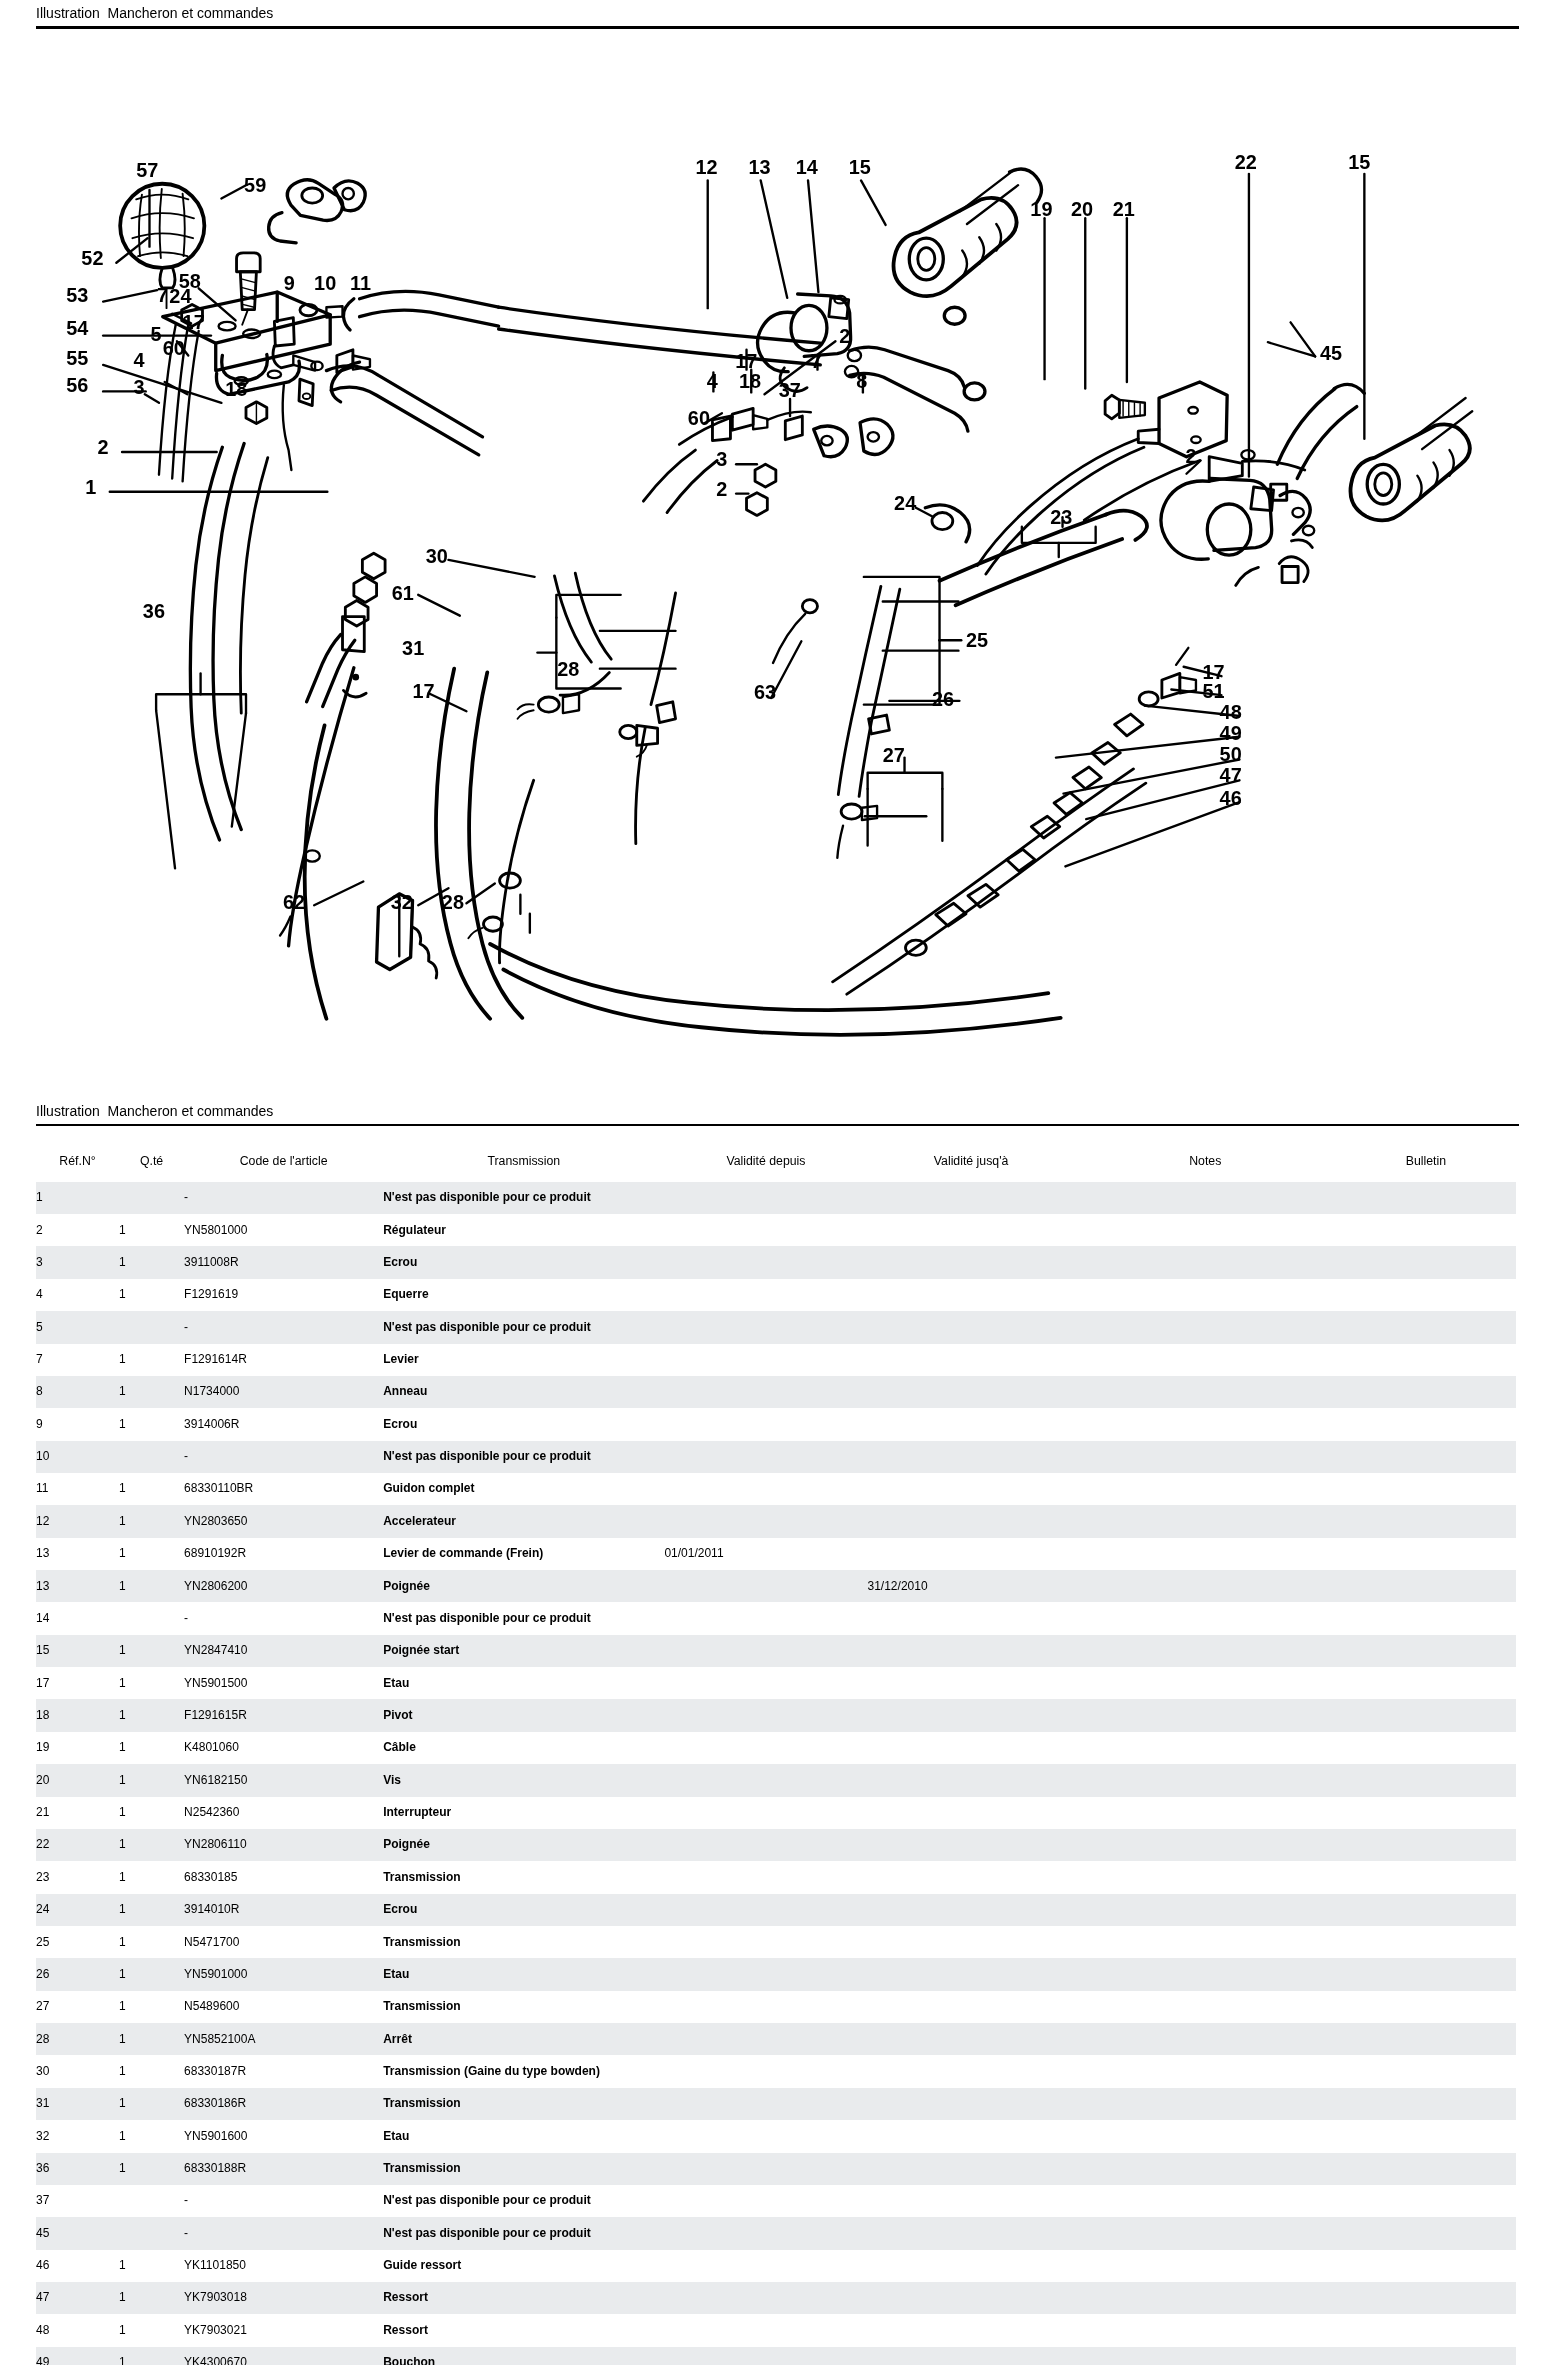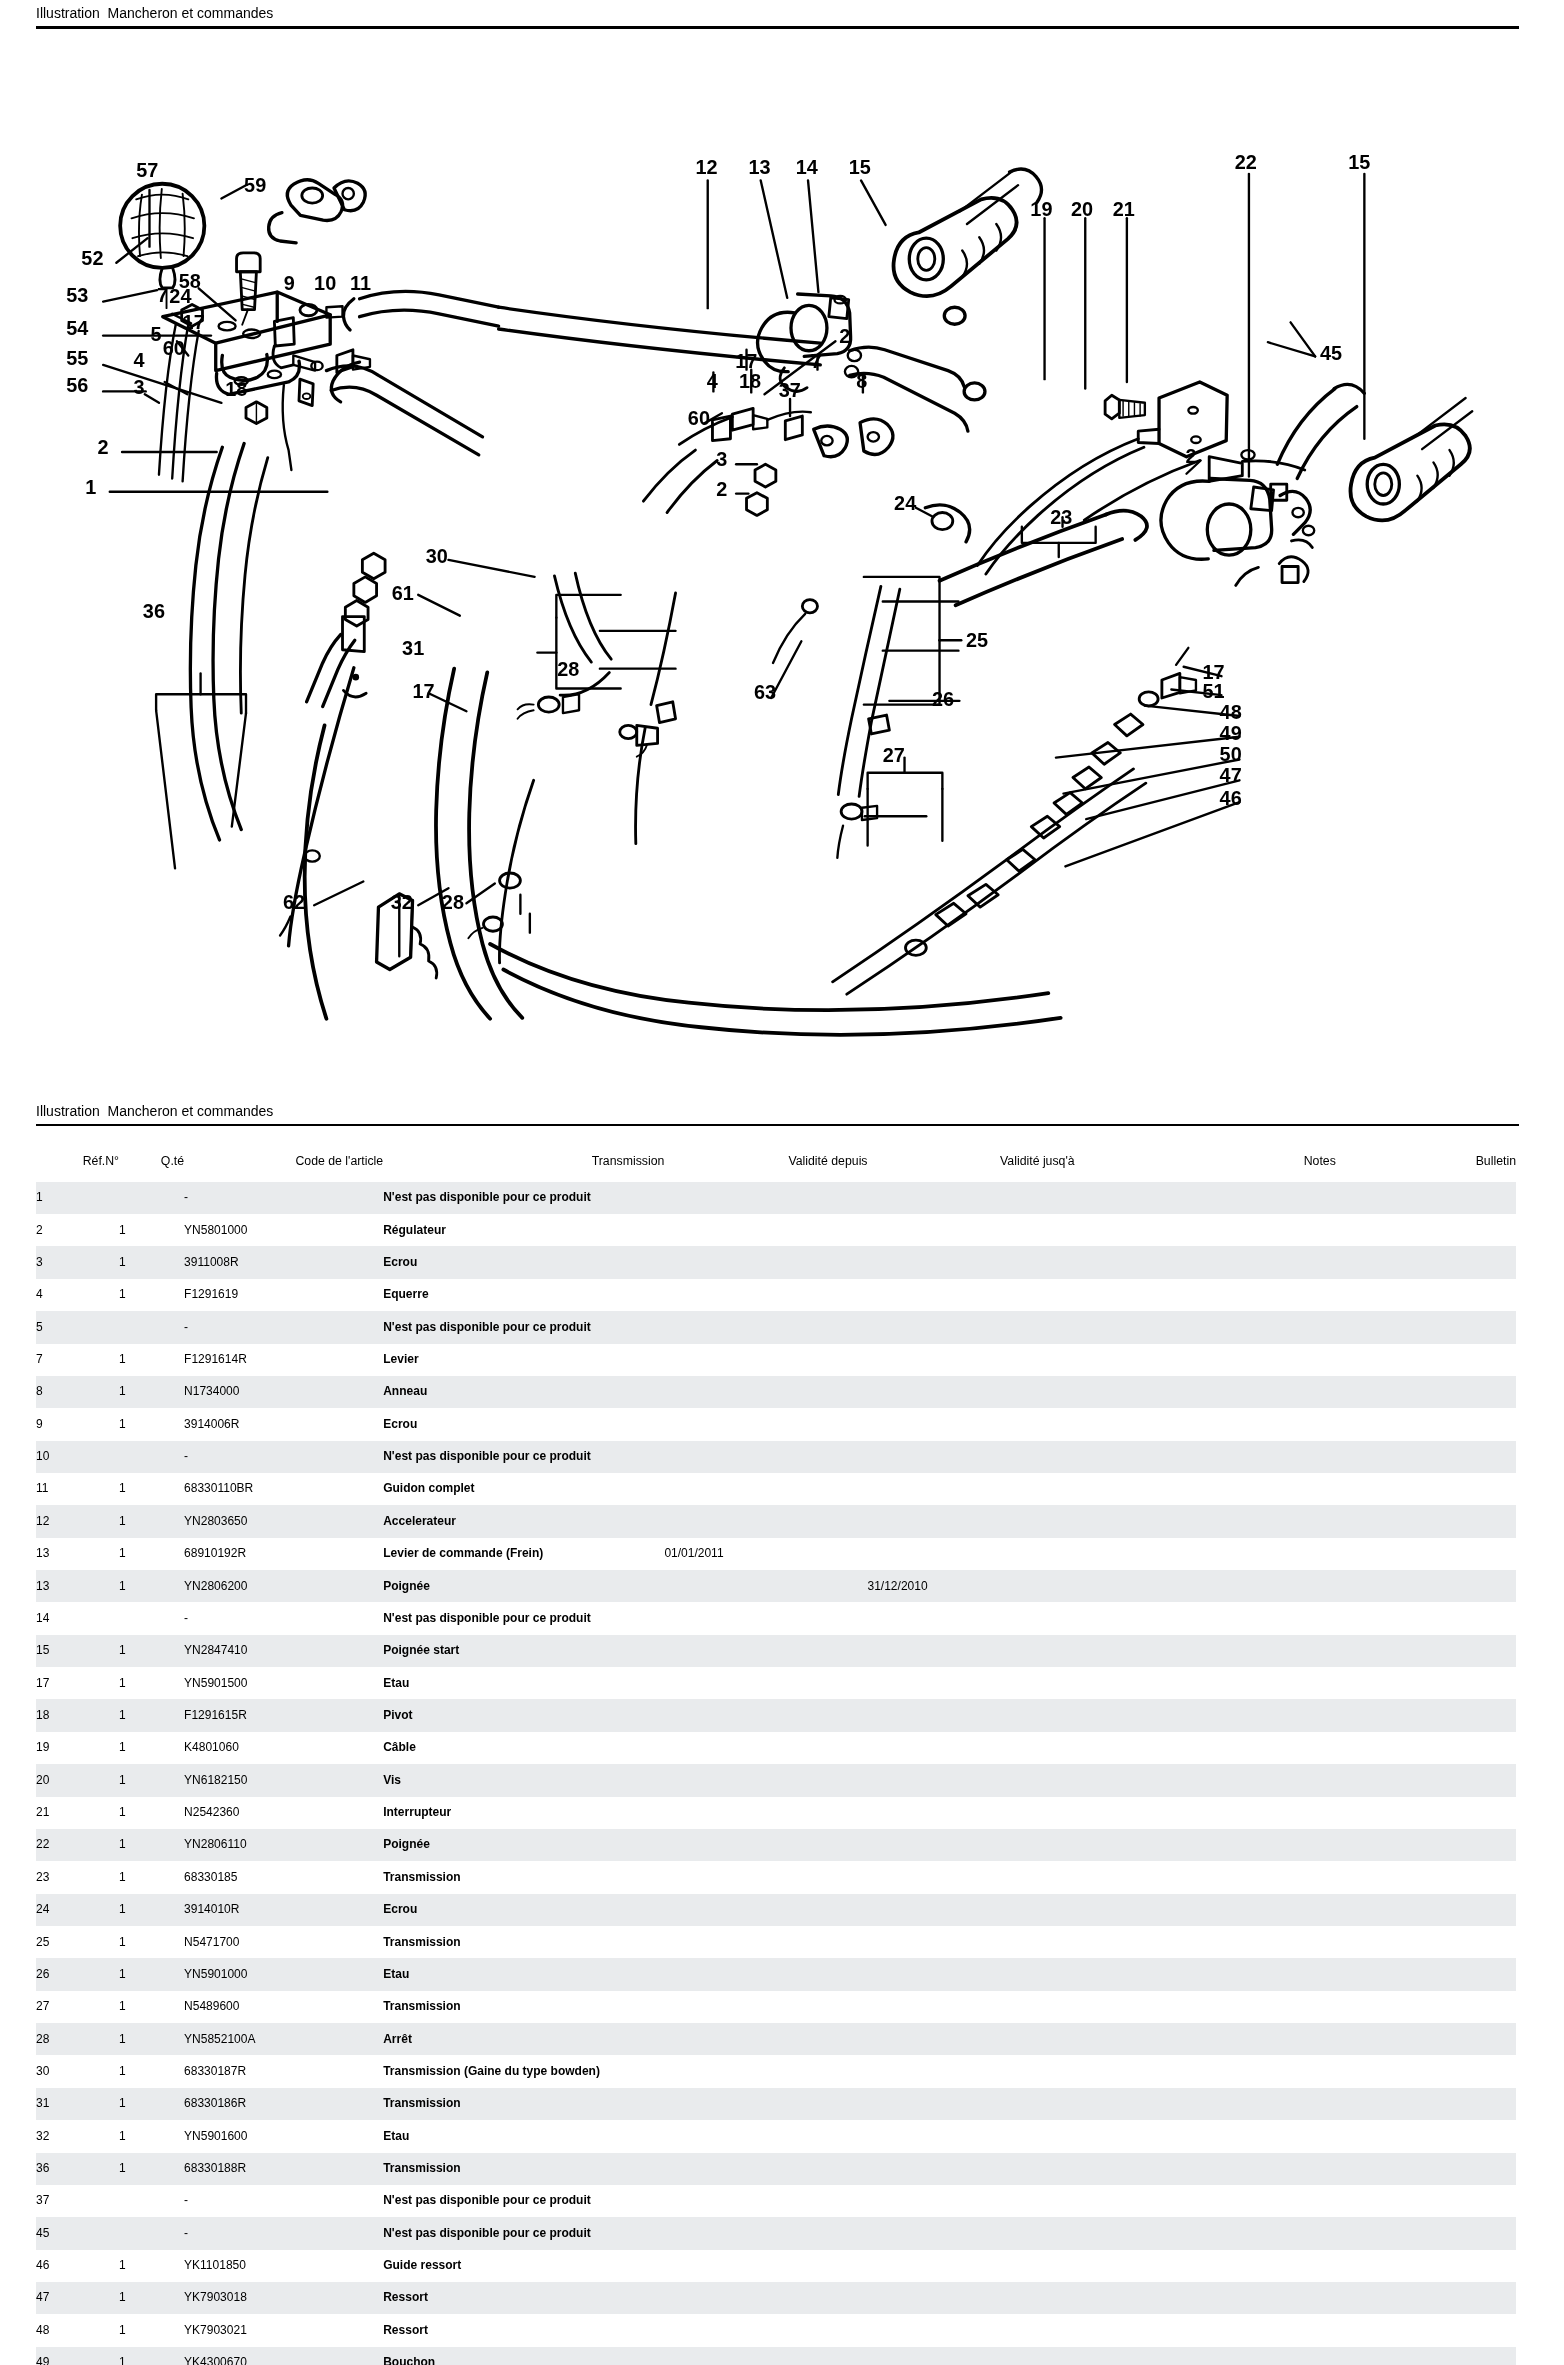--- a/index.html
+++ b/index.html
@@ -60,21 +60,21 @@
   .parts-table col.c-code  { width: 199px; }
   .parts-table col.c-desc  { width: 281px; }
   .parts-table col.c-vdep  { width: 203px; }
   .parts-table col.c-vjus  { width: 207px; }
   .parts-table col.c-note  { width: 261px; }
   .parts-table col.c-bull  { width: 180px; }
 
   .parts-table thead th {
     font-weight: 400;
     font-size: 12.3px;
-    text-align: right;
+    text-align: center;
     padding: 0 0 14px 0;
     vertical-align: top;
     white-space: nowrap;
     color: #000;
     background: #ffffff;
   }
   .parts-table tbody td {
     font-size: 12px;
     font-weight: 400;
     text-align: left;

